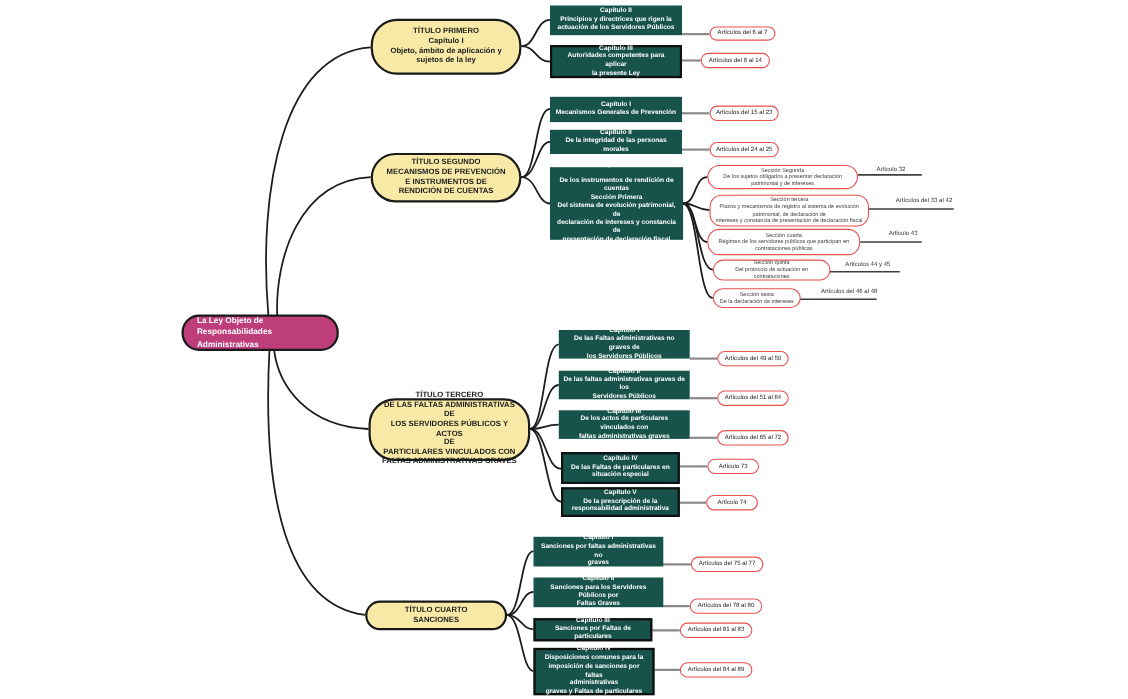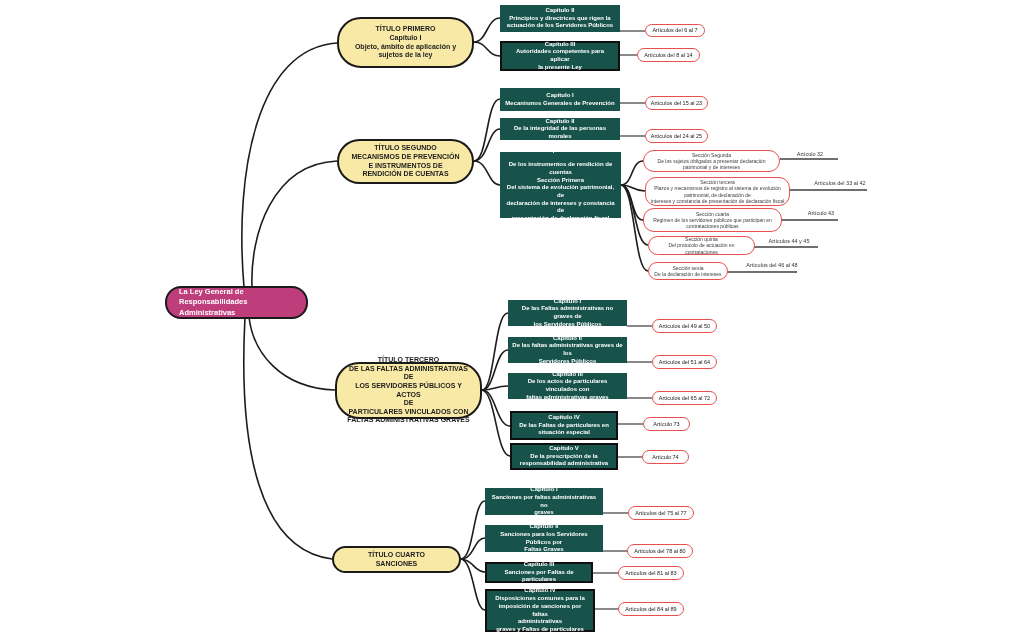--- a/index.html
+++ b/index.html
@@ -86,21 +86,21 @@
     <g stroke="#3f3f3f" stroke-width="1.5">
       <line x1="780" y1="159" x2="838" y2="159"></line>
       <line x1="790" y1="190" x2="867" y2="190"></line>
       <line x1="782" y1="220" x2="838" y2="220"></line>
       <line x1="753" y1="247" x2="818" y2="247"></line>
       <line x1="727" y1="272" x2="797" y2="272"></line>
     </g>
   </svg>
 
   <div class="node root" style="left:165px;top:286px;width:143px;height:33px;">
-    <span class="pre">La Ley General de Responsabilidades
+    <span class="pre">La Ley Objeto de Responsabilidades
 Administrativas</span>
   </div>
 
   <div class="node branch" style="left:337px;top:17px;width:137px;height:51px;">
     <span class="pre">TÍTULO PRIMERO
 Capítulo I
 Objeto, ámbito de aplicación y
 sujetos de la ley</span>
   </div>
   <div class="node chapter" style="left:500px;top:5px;width:120px;height:27px;">

